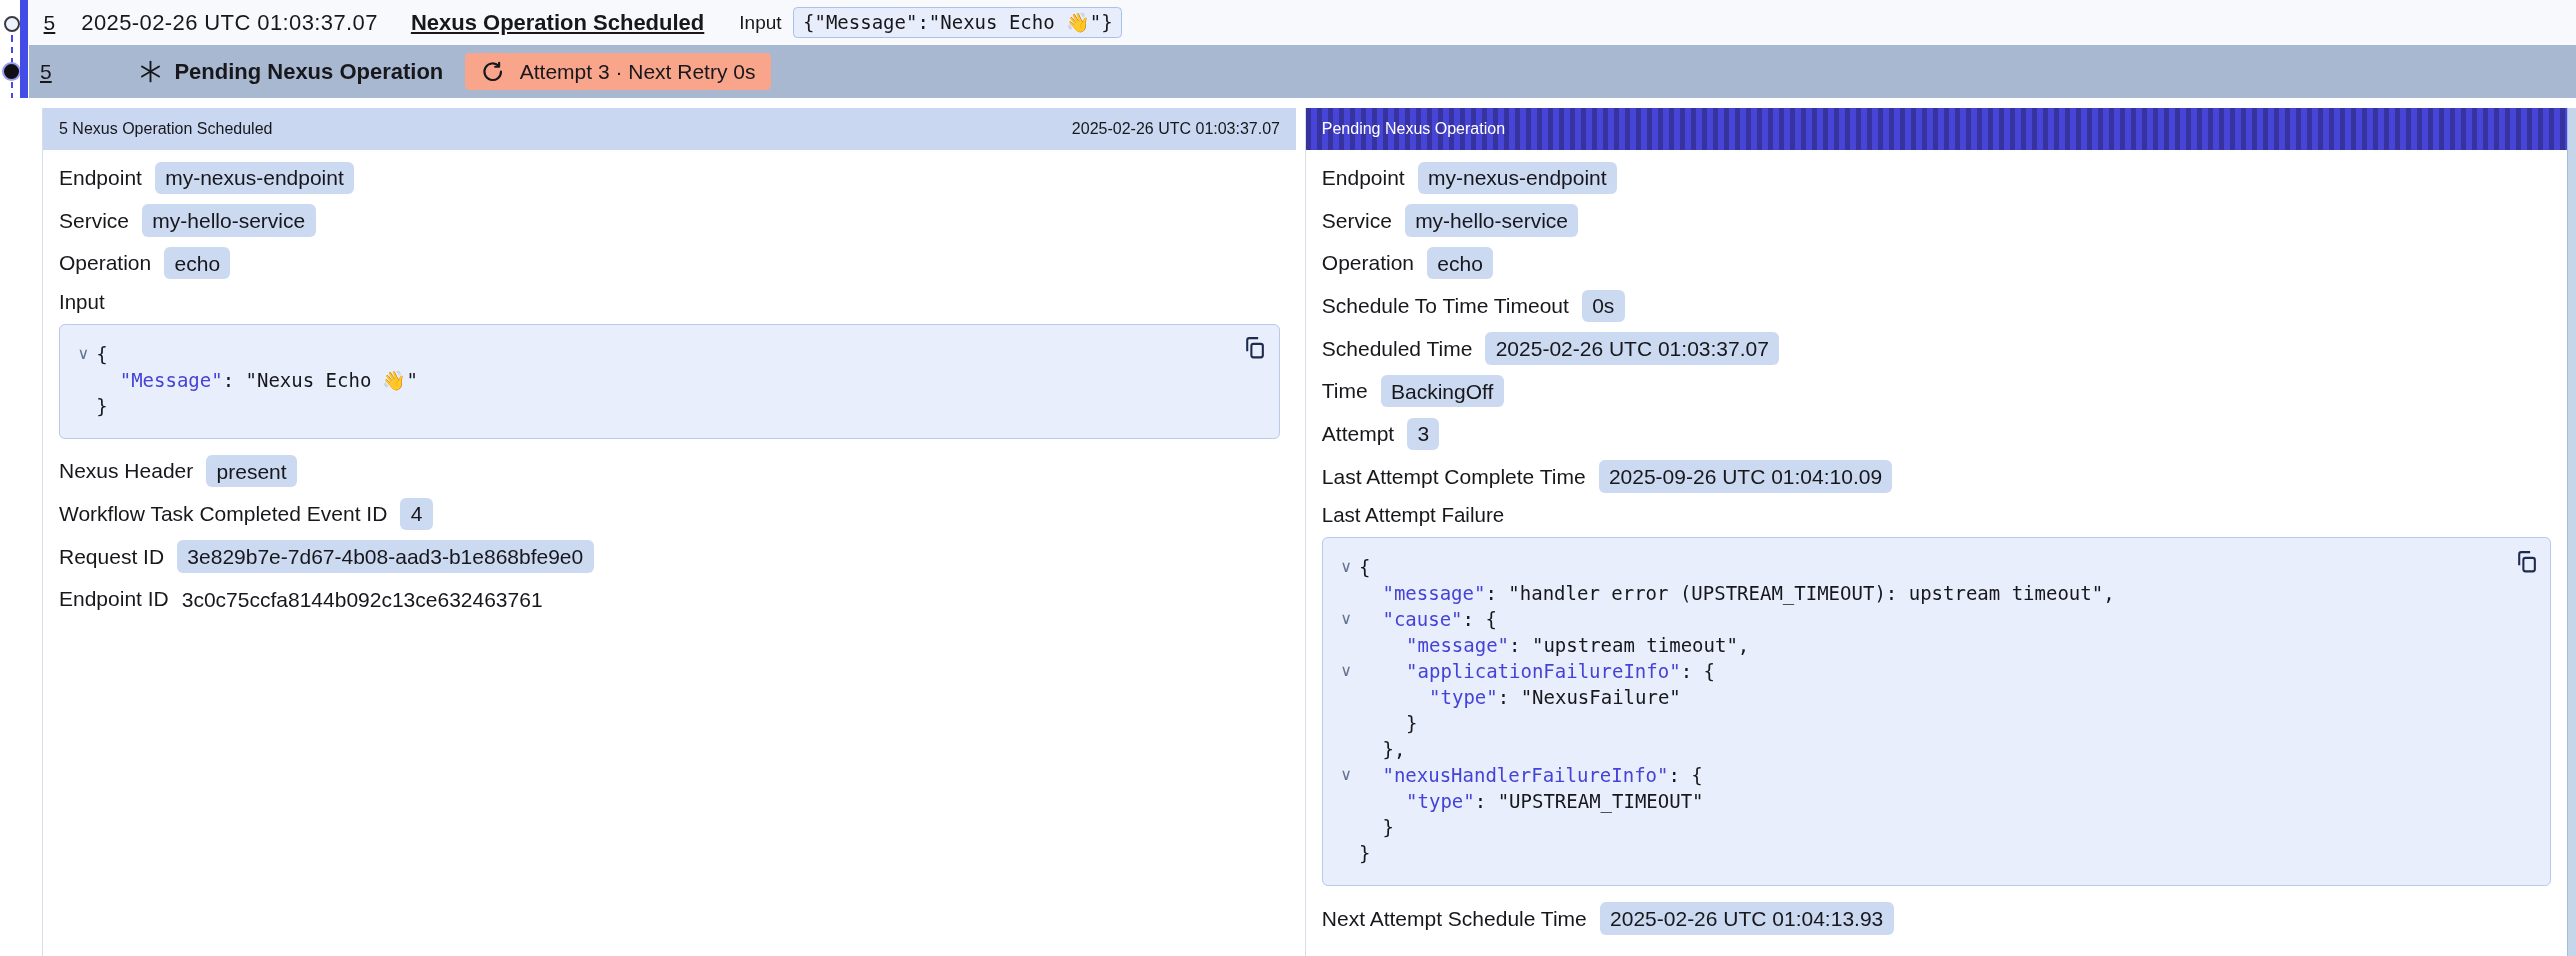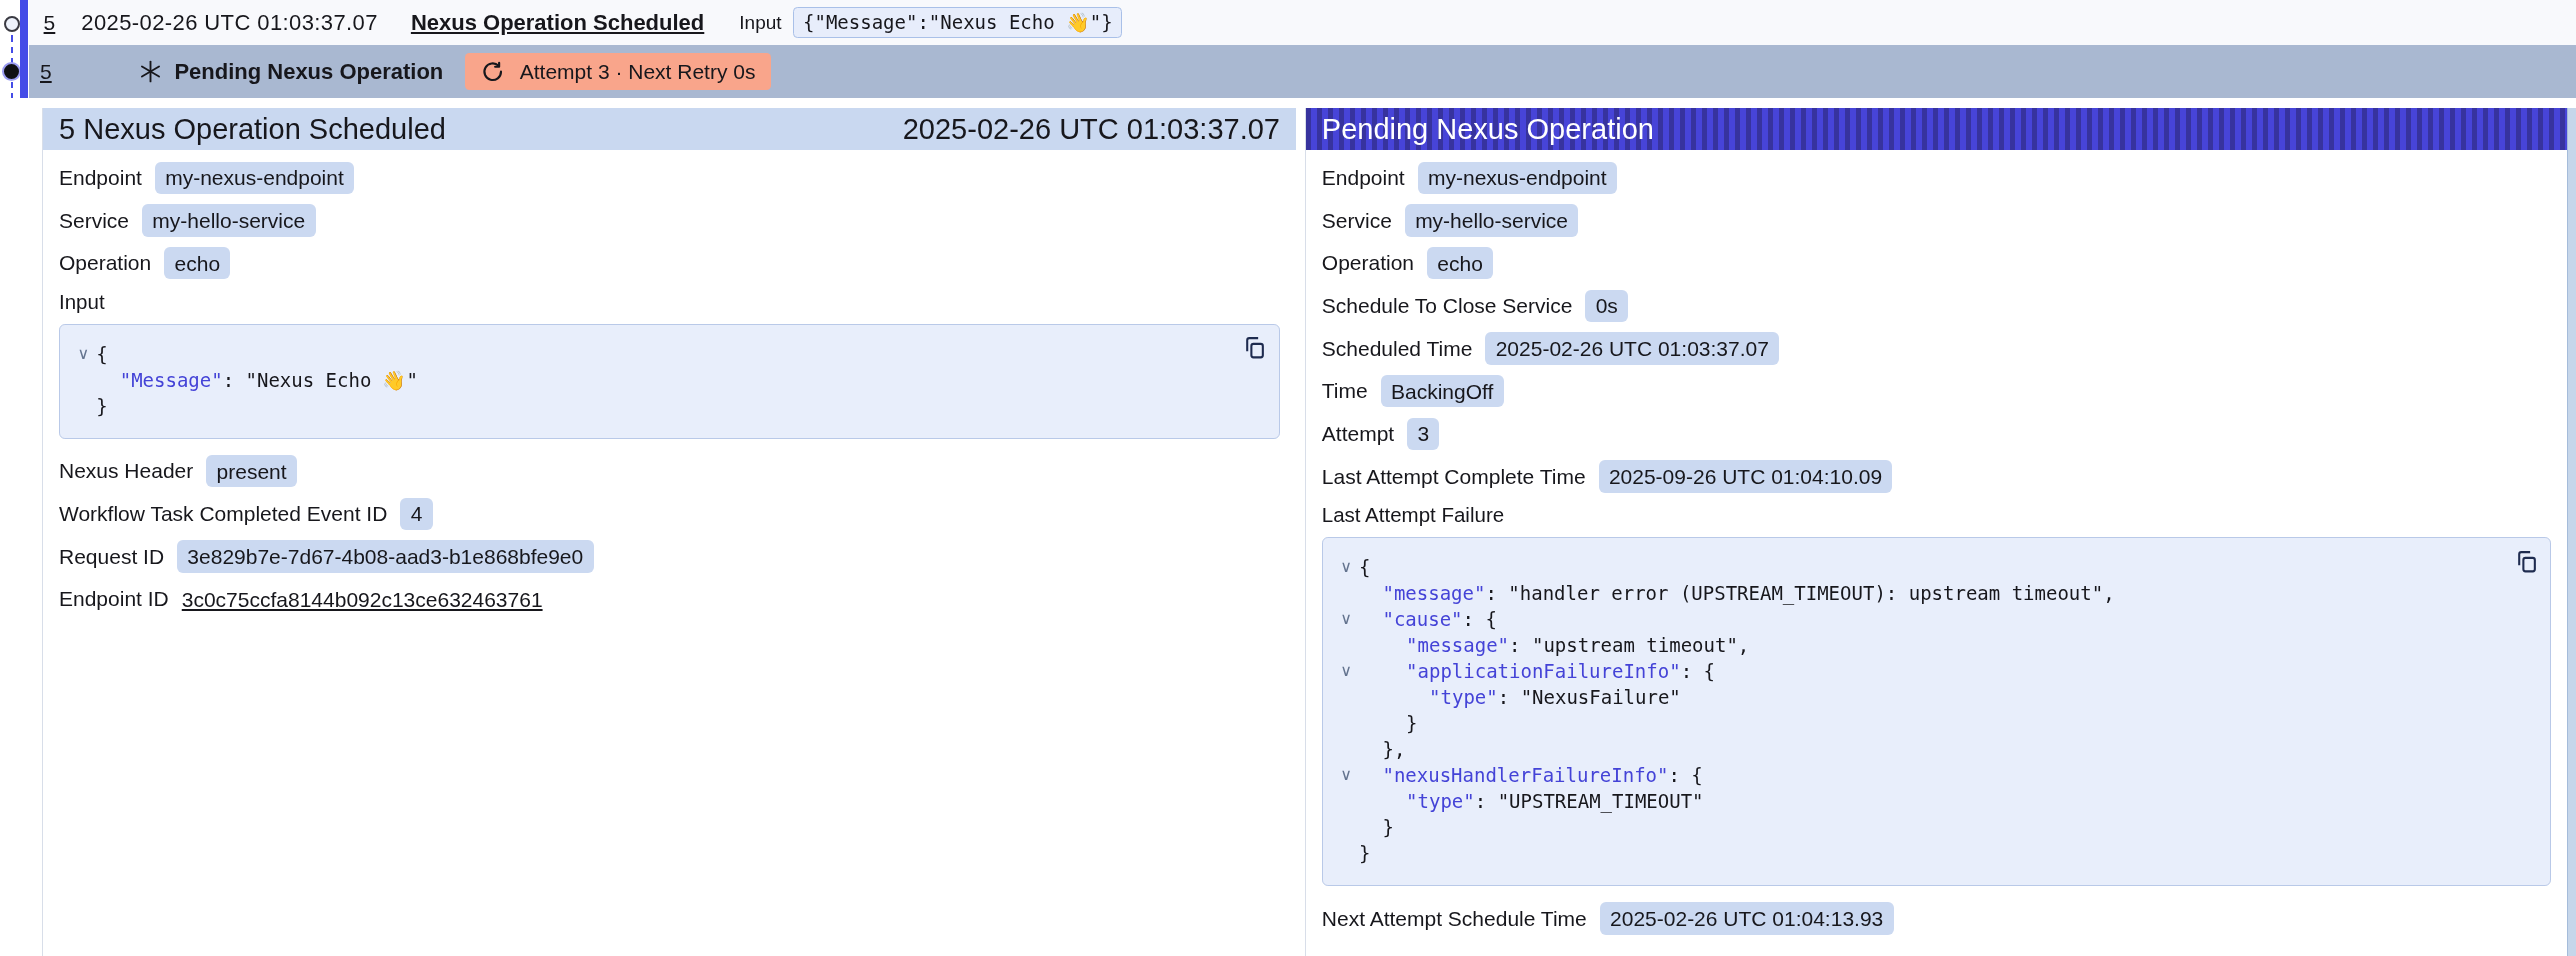--- a/index.html
+++ b/index.html
@@ -27,28 +27,28 @@
   .pending-title{font-size:22px;font-weight:bold;margin-left:11.7px;}
   .retry-badge{margin-left:22px;display:inline-flex;align-items:center;gap:15px;background:#f9a58b;
     border-radius:4.4px;padding:6.6px 16px;font-size:21px;color:#17171c;}
 
   
   .panels{position:absolute;top:108px;left:42px;right:8.8px;bottom:0;display:flex;gap:8.8px;}
   .panel{box-sizing:border-box;border-left:1.5px solid #d8dee9;}
   .panel.left{width:1254px;flex:none;}
   .panel.right{flex:1;}
   .panel-header{height:42px;display:flex;align-items:center;justify-content:space-between;
-    padding:0 16px;background:#c9d8f0;font-size:29px;}
+    padding:0 16px;background:#c9d8f0;font-size:16px;}
   .panel-header.striped{background:repeating-linear-gradient(90deg,#37339e 0 5.1px,#4744d8 5.1px 11px);
     color:#ffffff;justify-content:flex-start;}
   .panel-body{padding:11.7px 16px 0 16px;}
 
   .field-row{display:flex;align-items:center;gap:13px;margin-bottom:10.3px;min-height:32px;font-size:21px;}
   .badge{background:#cbd9f1;border-radius:5.9px;padding:3.7px 10.3px;line-height:25px;}
-  .link-value{text-decoration:underline;cursor:pointer;line-height:25px;}
+  .link-value{cursor:pointer;line-height:25px;}
   .section-label{font-size:20.5px;margin:4.4px 0 10.3px 0;}
 
   
   .code-block{position:relative;background:#e8eefb;border:1.5px solid #b9c9e8;border-radius:5.9px;
     padding:16px 14.6px 19px 10.3px;margin-bottom:16px;}
   .code-line{display:flex;align-items:flex-start;font-family:"DejaVu Sans Mono",monospace;
     font-size:19px;line-height:26px;white-space:pre;}
   .code-gutter{width:26px;flex:none;text-align:center;font-size:16px;color:#64748f;
     font-family:"DejaVu Sans",sans-serif;cursor:pointer;line-height:26px;}
   .tok-k{color:#4443d7;}
@@ -164,21 +164,21 @@
       </div>
       <div class="field-row">
         <span>Service</span>
         <span class="badge">my-hello-service</span>
       </div>
       <div class="field-row">
         <span>Operation</span>
         <span class="badge">echo</span>
       </div>
       <div class="field-row">
-        <span>Schedule To Close Service</span>
+        <span>Schedule To Time Timeout</span>
         <span class="badge">0s</span>
       </div>
       <div class="field-row">
         <span>Scheduled Time</span>
         <span class="badge">2025-02-26 UTC 01:03:37.07</span>
       </div>
       <div class="field-row">
         <span>Time</span>
         <span class="badge">BackingOff</span>
       </div>

